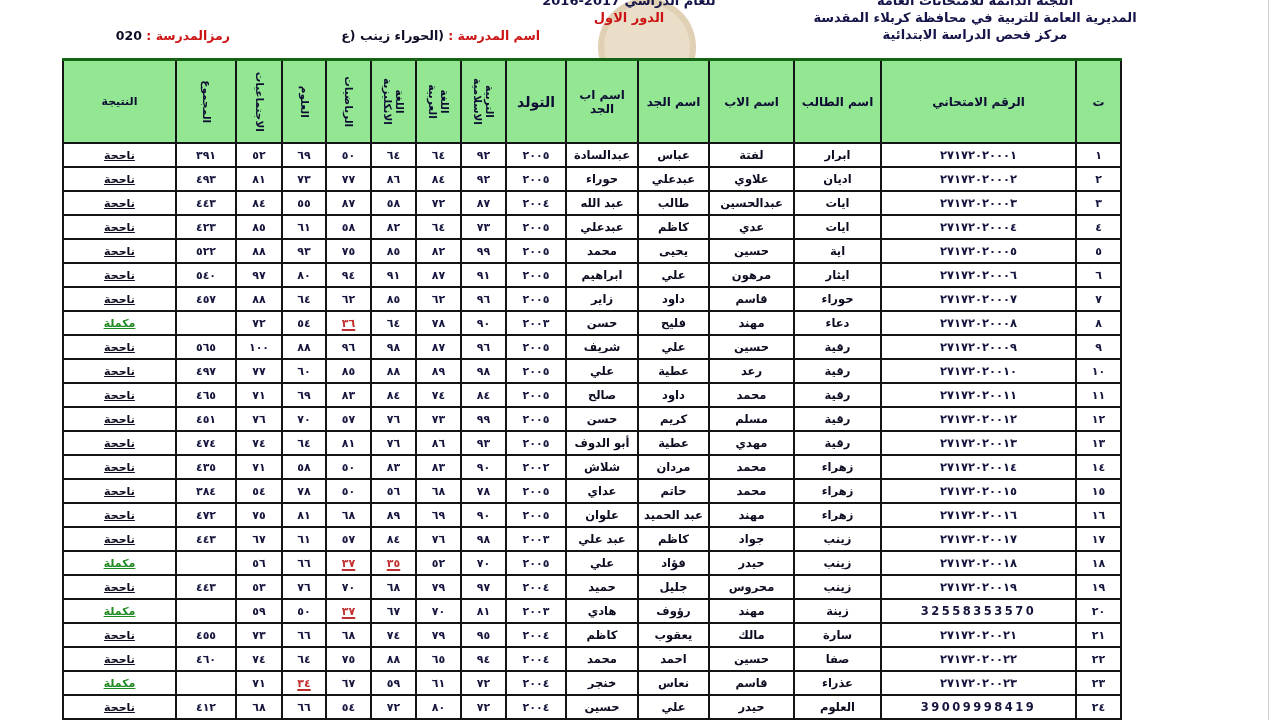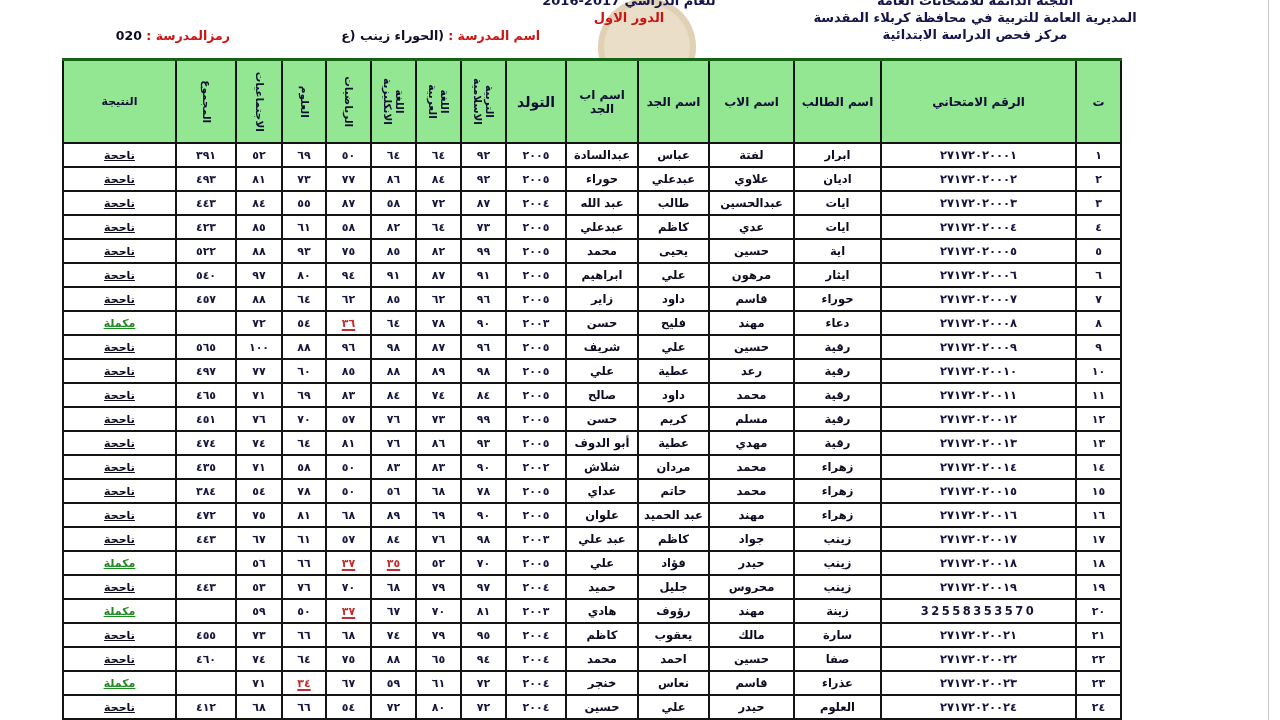--- a/index.html
+++ b/index.html
@@ -544,21 +544,21 @@
           <td>٦١</td>
           <td>٥٩</td>
           <td>٦٧</td>
           <td class="fail">٣٤</td>
           <td>٧١</td>
           <td></td>
           <td class="result sup">مكملة</td>
         </tr>
         <tr>
           <td class="idx">٢٤</td>
-          <td class="exam-num">٢٧١٧٢٠٢٠٠٢٤</td>
+          <td class="exam-num">39009998419</td>
           <td class="name">العلوم</td>
           <td class="name">حيدر</td>
           <td class="name">علي</td>
           <td class="name">حسين</td>
           <td>٢٠٠٤</td>
           <td>٧٢</td>
           <td>٨٠</td>
           <td>٧٢</td>
           <td>٥٤</td>
           <td>٦٦</td>

